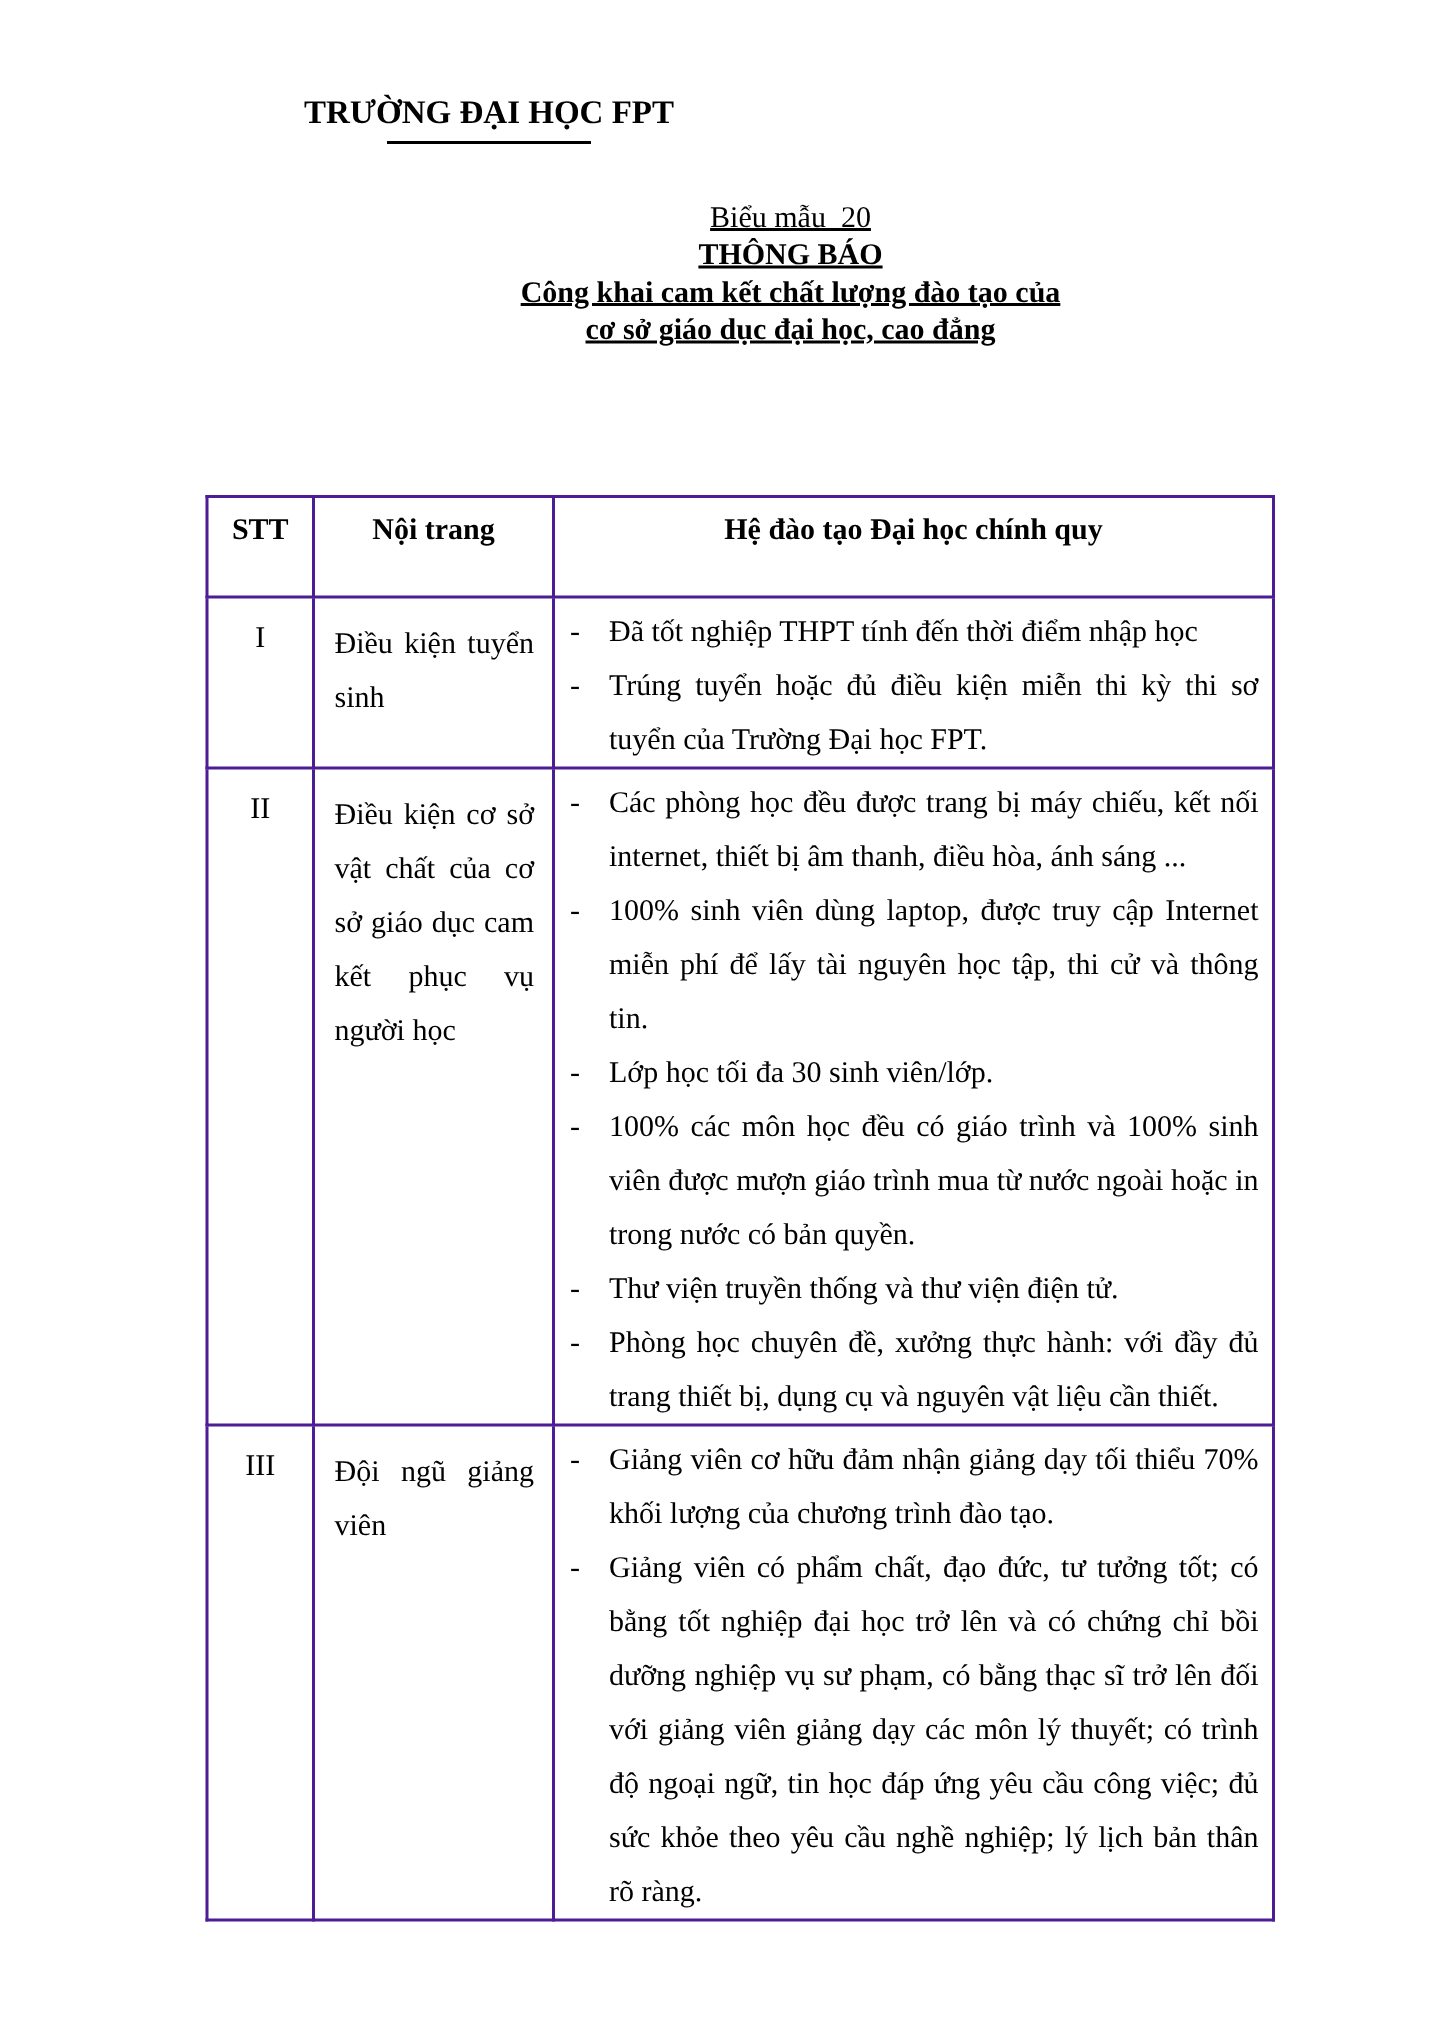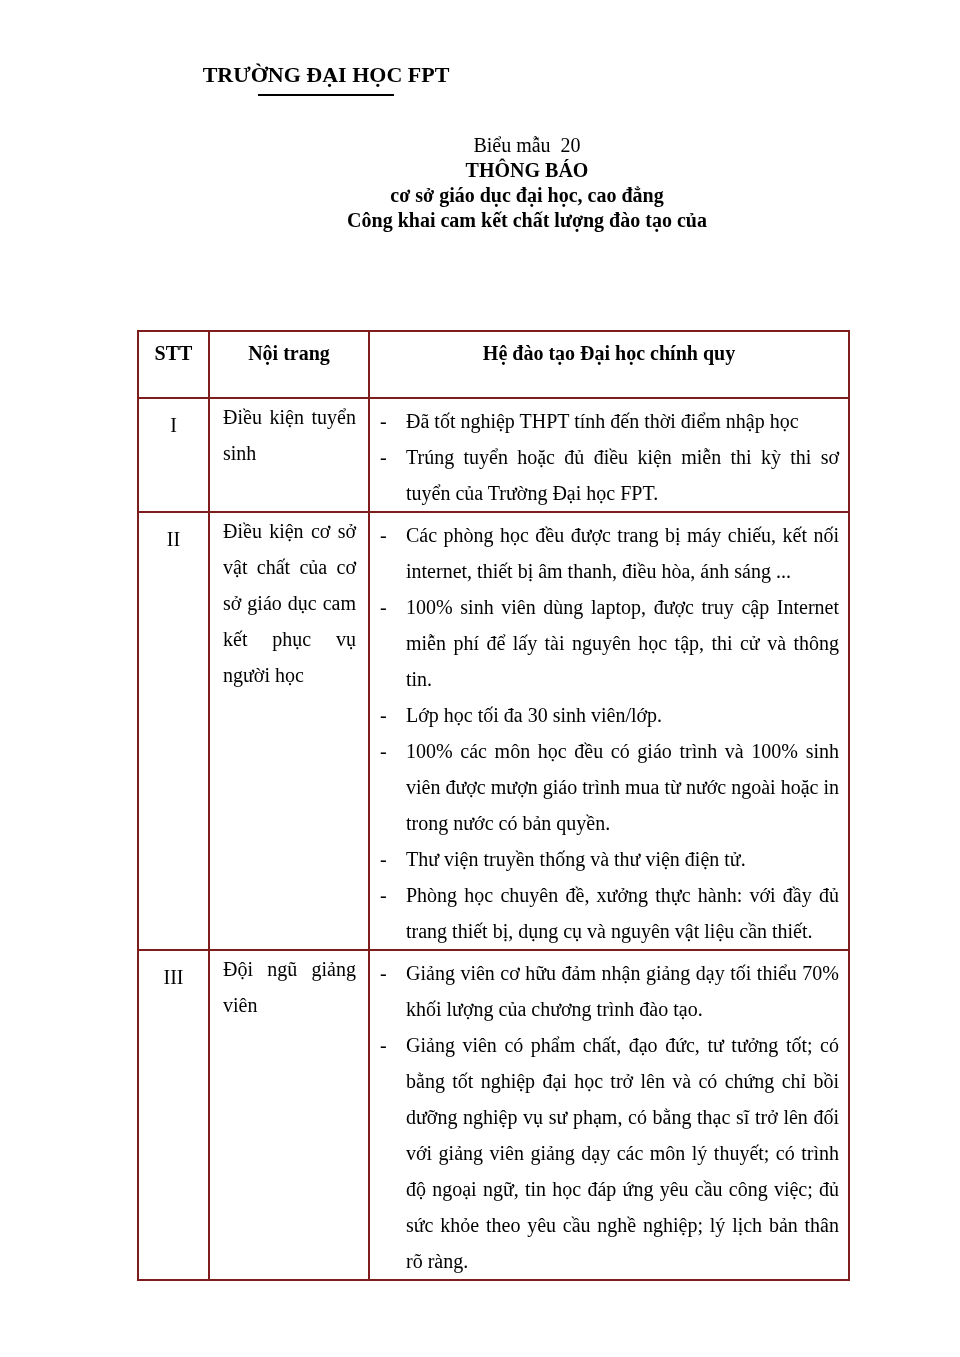--- a/index.html
+++ b/index.html
@@ -10,48 +10,48 @@
     overflow:hidden;
   }
 
   
   .org-block { position:absolute; top:62px; left:158px; width:336px; text-align:center; }
   .org-line1 { font-size:19.5px; line-height:24px; white-space:pre-wrap; }
   .org-line2 { font-size:22px; line-height:25px; font-weight:bold; white-space:pre-wrap; }
   .org-rule  { width:136px; border-top:2px solid #000; margin:7px auto 0 auto; height:0; }
 
   
-  .title-block { position:absolute; top:133px; left:97px; width:860px; text-align:center; }
+  .title-block { position:absolute; top:133px; left:97px; width:860px; text-align:center;text-decoration:underline; }
   .t-line { font-size:20px; line-height:25px; white-space:pre-wrap; }
   .t-bold { font-weight:bold; }
   .major-heading { margin-top:23px; font-size:21.5px; line-height:26px; font-weight:bold; white-space:pre-wrap; }
 
   
   table.doc-table {
     position:absolute; top:330px; left:137px;
     border-collapse:collapse; table-layout:fixed;
     width:711px;
   }
   .doc-table td, .doc-table th {
-    border:2px solid #7f1d1d;
+    border:2px solid #4c1d95;
     vertical-align:top;
     font-size:20px;
     overflow:hidden;
   }
   .doc-table th {
     font-weight:bold; text-align:center;
     height:56px; padding:9px 4px 0 4px; line-height:24px;
     white-space:pre-wrap;
   }
   .col-stt  { width:71px;  }
   .col-topic{ width:160px; }
   .col-items{ width:480px; }
 
   .stt-cell   { text-align:center; padding-top:8px; line-height:36px; }
-  .topic-cell { padding:0 12px 0 13px; text-align:justify; line-height:36px;border-radius:22px; }
+  .topic-cell { padding:12px 12px 0 13px; text-align:justify; line-height:36px;border-radius:22px; }
   .items-cell { padding:4px 9px 0 7px;margin-left:18px; }
 
   .bullet {
     position:relative; padding-left:29px;
     text-align:justify; line-height:36px;
   }
   .bullet::before { content:"-"; position:absolute; left:3px; top:0; }
 
   .row-1 { height:108px; }
   .row-2 { height:437px; }
@@ -61,22 +61,22 @@
 <body>
 
 <div class="org-block">
   <div class="org-line2">TRƯỜNG ĐẠI HỌC FPT</div>
   <div class="org-rule"></div>
 </div>
 
 <div class="title-block">
   <div class="t-line">Biểu mẫu  20</div>
   <div class="t-line t-bold">THÔNG BÁO</div>
+  <div class="t-line t-bold">Công khai cam kết chất lượng đào tạo của</div>
   <div class="t-line t-bold">cơ sở giáo dục đại học, cao đẳng</div>
-  <div class="t-line t-bold">Công khai cam kết chất lượng đào tạo của</div>
 </div>
 
 <table class="doc-table">
   <colgroup>
     <col class="col-stt">
       <col class="col-topic">
       <col class="col-items">
   </colgroup>
   <tbody>
       <tr>

